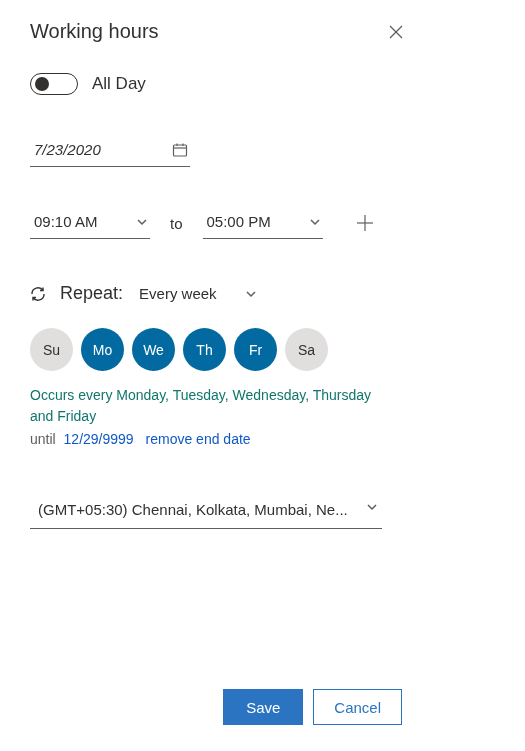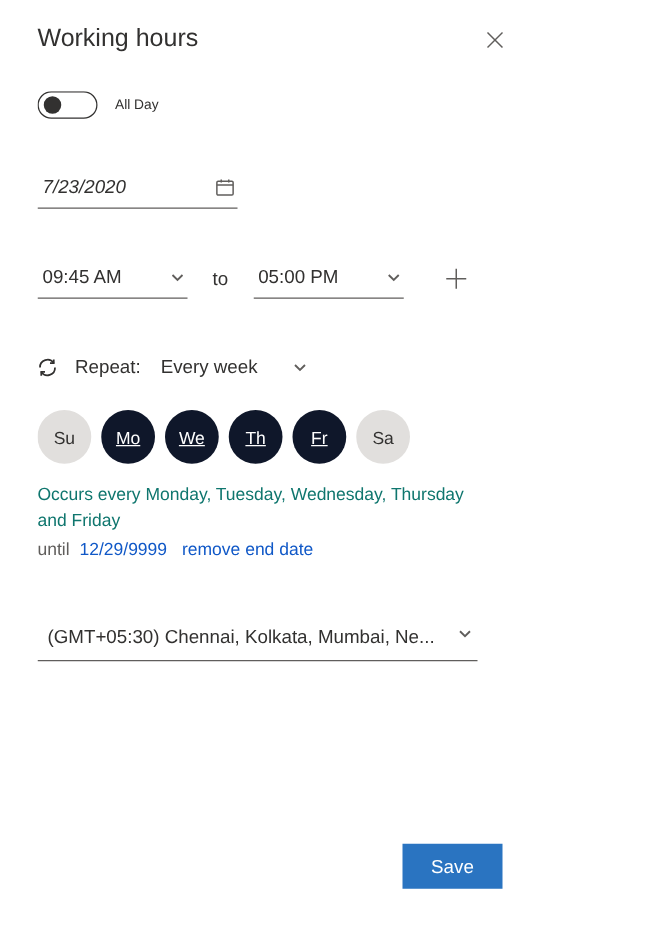--- a/index.html
+++ b/index.html
@@ -65,21 +65,21 @@
   }
   .toggle-knob {
     position: absolute;
     width: 14px;
     height: 14px;
     border-radius: 50%;
     background: #323130;
     top: 3px;
     left: 4px;
   }
-  .allday-label { font-size: 11px; }
+  .allday-label { font-size: 17px; }
   .date-row { margin-bottom: 40px; font-style: italic; }
   .date-field {
     display: flex;
     align-items: center;
     justify-content: space-between;
     border-bottom: 1px solid #605e5c;
     width: 160px;
     padding: 6px 2px 8px 4px;
     font-size: 15px;
     cursor: text;
@@ -98,48 +98,48 @@
     cursor: pointer;
   }
   .to-label { font-size: 15px; }
   .chev { width: 12px; height: 12px; stroke: #605e5c; stroke-width: 1.5; fill: none; }
   .plus-icon {
     width: 18px; height: 18px; stroke: #605e5c; stroke-width: 1.2; cursor: pointer;
     margin-right: 8px;
   }
   .repeat-row { margin-bottom: 22px; gap: 14px; }
   .recur-icon { width: 16px; height: 16px; stroke: #323130; stroke-width: 1.4; fill: none; }
-  .repeat-label { font-size: 15px; }
+  .repeat-label { font-size: 18px; }
   .repeat-select {
     display: flex; align-items: center; gap: 28px;
     font-size: 15px; cursor: pointer; padding: 4px 2px;
   }
   .days-row { gap: 8px; margin-bottom: 14px; }
   .day-chip {
     width: 43px; height: 43px; border-radius: 50%;
     display: flex; align-items: center; justify-content: center;
     font-size: 14px; cursor: pointer;
   }
-  .day-on { background: #0f172a; color: #fff; text-decoration: underline; }
+  .day-on { background: #0369a1; color: #fff; }
   .day-off { background: #e1dfdd; color: #323130; }
   .occurs-text { font-size: 14px; color: #0f766e; line-height: 1.5; margin-bottom: 4px; max-width: 400px; }
   .until-row { font-size: 14px; color: #605e5c; margin-bottom: 48px; }
   .until-link { color: #1058c7; cursor: pointer; margin: 0 4px; }
   .tz-row {
     display: flex; align-items: flex-start; justify-content: space-between;
     border-bottom: 1px solid #605e5c;
     padding: 6px 4px 10px 8px;
     font-size: 15px;
     cursor: pointer;
     max-width: 400px;
   }
   .tz-text { white-space: nowrap; overflow: hidden; text-overflow: ellipsis; max-width: 350px; }
   .footer {
     position: absolute;
-    bottom: 40px;
+    bottom: 26px;
     right: 30px;
     display: flex;
     gap: 10px;
     align-items: flex-end;
   }
   .btn {
     height: 36px;
     min-width: 80px;
     padding: 0 20px;
     font-size: 15px;
@@ -180,21 +180,21 @@
           <line x1="1.5" y1="6" x2="14.5" y2="6"></line>
           <line x1="5" y1="1.5" x2="5" y2="4"></line>
           <line x1="11" y1="1.5" x2="11" y2="4"></line>
         </svg>
       </div>
     </div>
 
     <div class="row time-row">
       <div class="time-group">
         <div class="time-field">
-          <span>09:45 AM</span>
+          <span>09:10 AM</span>
           <svg class="chev" viewBox="0 0 12 12">
               <polyline points="2,4 6,8 10,4"></polyline>
             </svg>
         </div>
         <span class="to-label">to</span>
         <div class="time-field">
           <span>05:00 PM</span>
           <svg class="chev" viewBox="0 0 12 12">
               <polyline points="2,4 6,8 10,4"></polyline>
             </svg>
@@ -243,15 +243,16 @@
       <span class="tz-text">(GMT+05:30) Chennai, Kolkata, Mumbai, Ne...</span>
       <svg class="chev" viewBox="0 0 12 12">
           <polyline points="2,4 6,8 10,4"></polyline>
         </svg>
     </div>
 
   </div>
 
   <div class="footer">
     <button class="btn btn-primary">Save</button>
+    <button class="btn btn-secondary">Cancel</button>
   </div>
 
 </div>
 
 </body></html>

